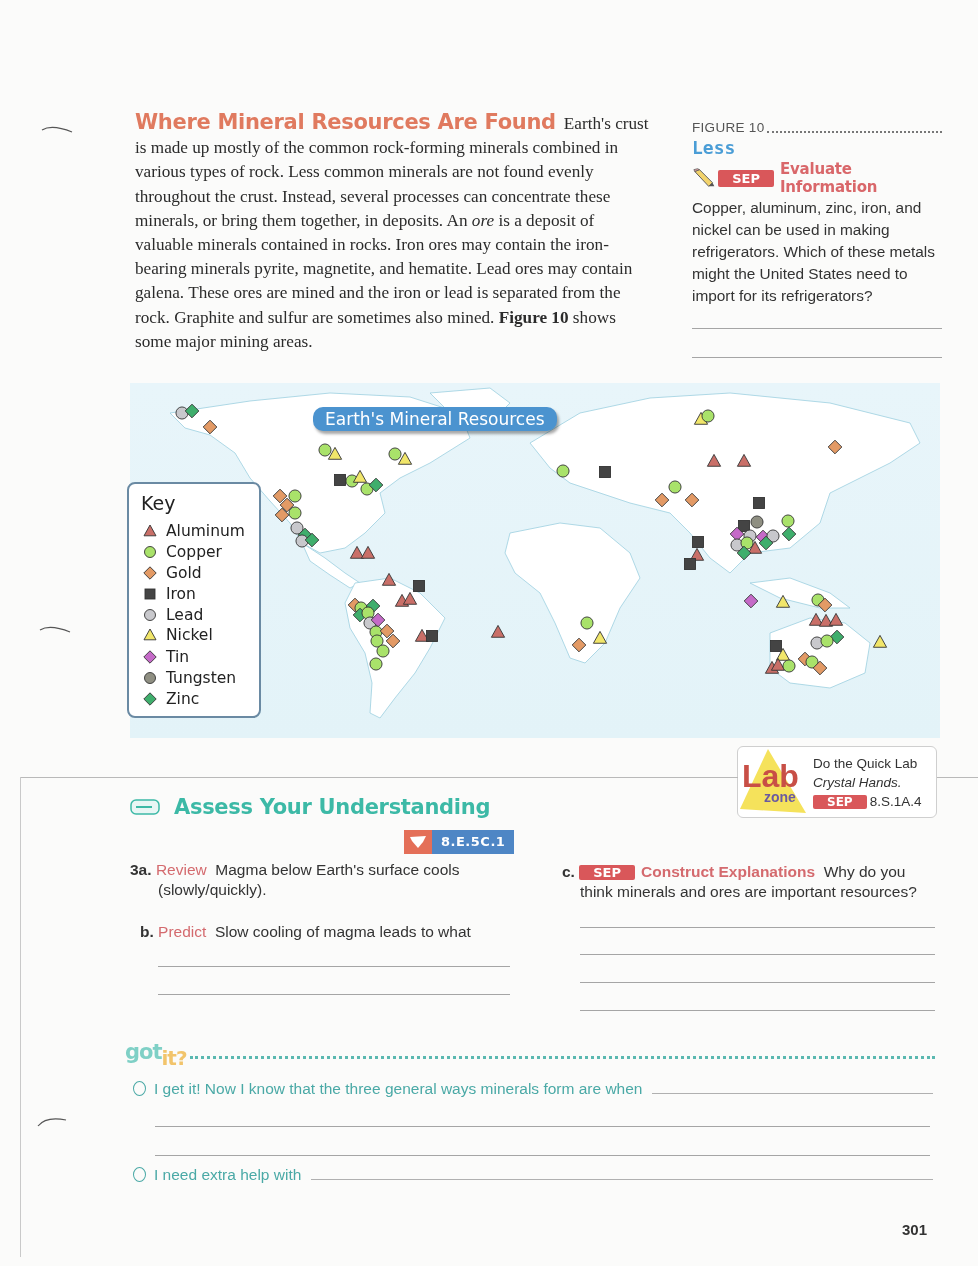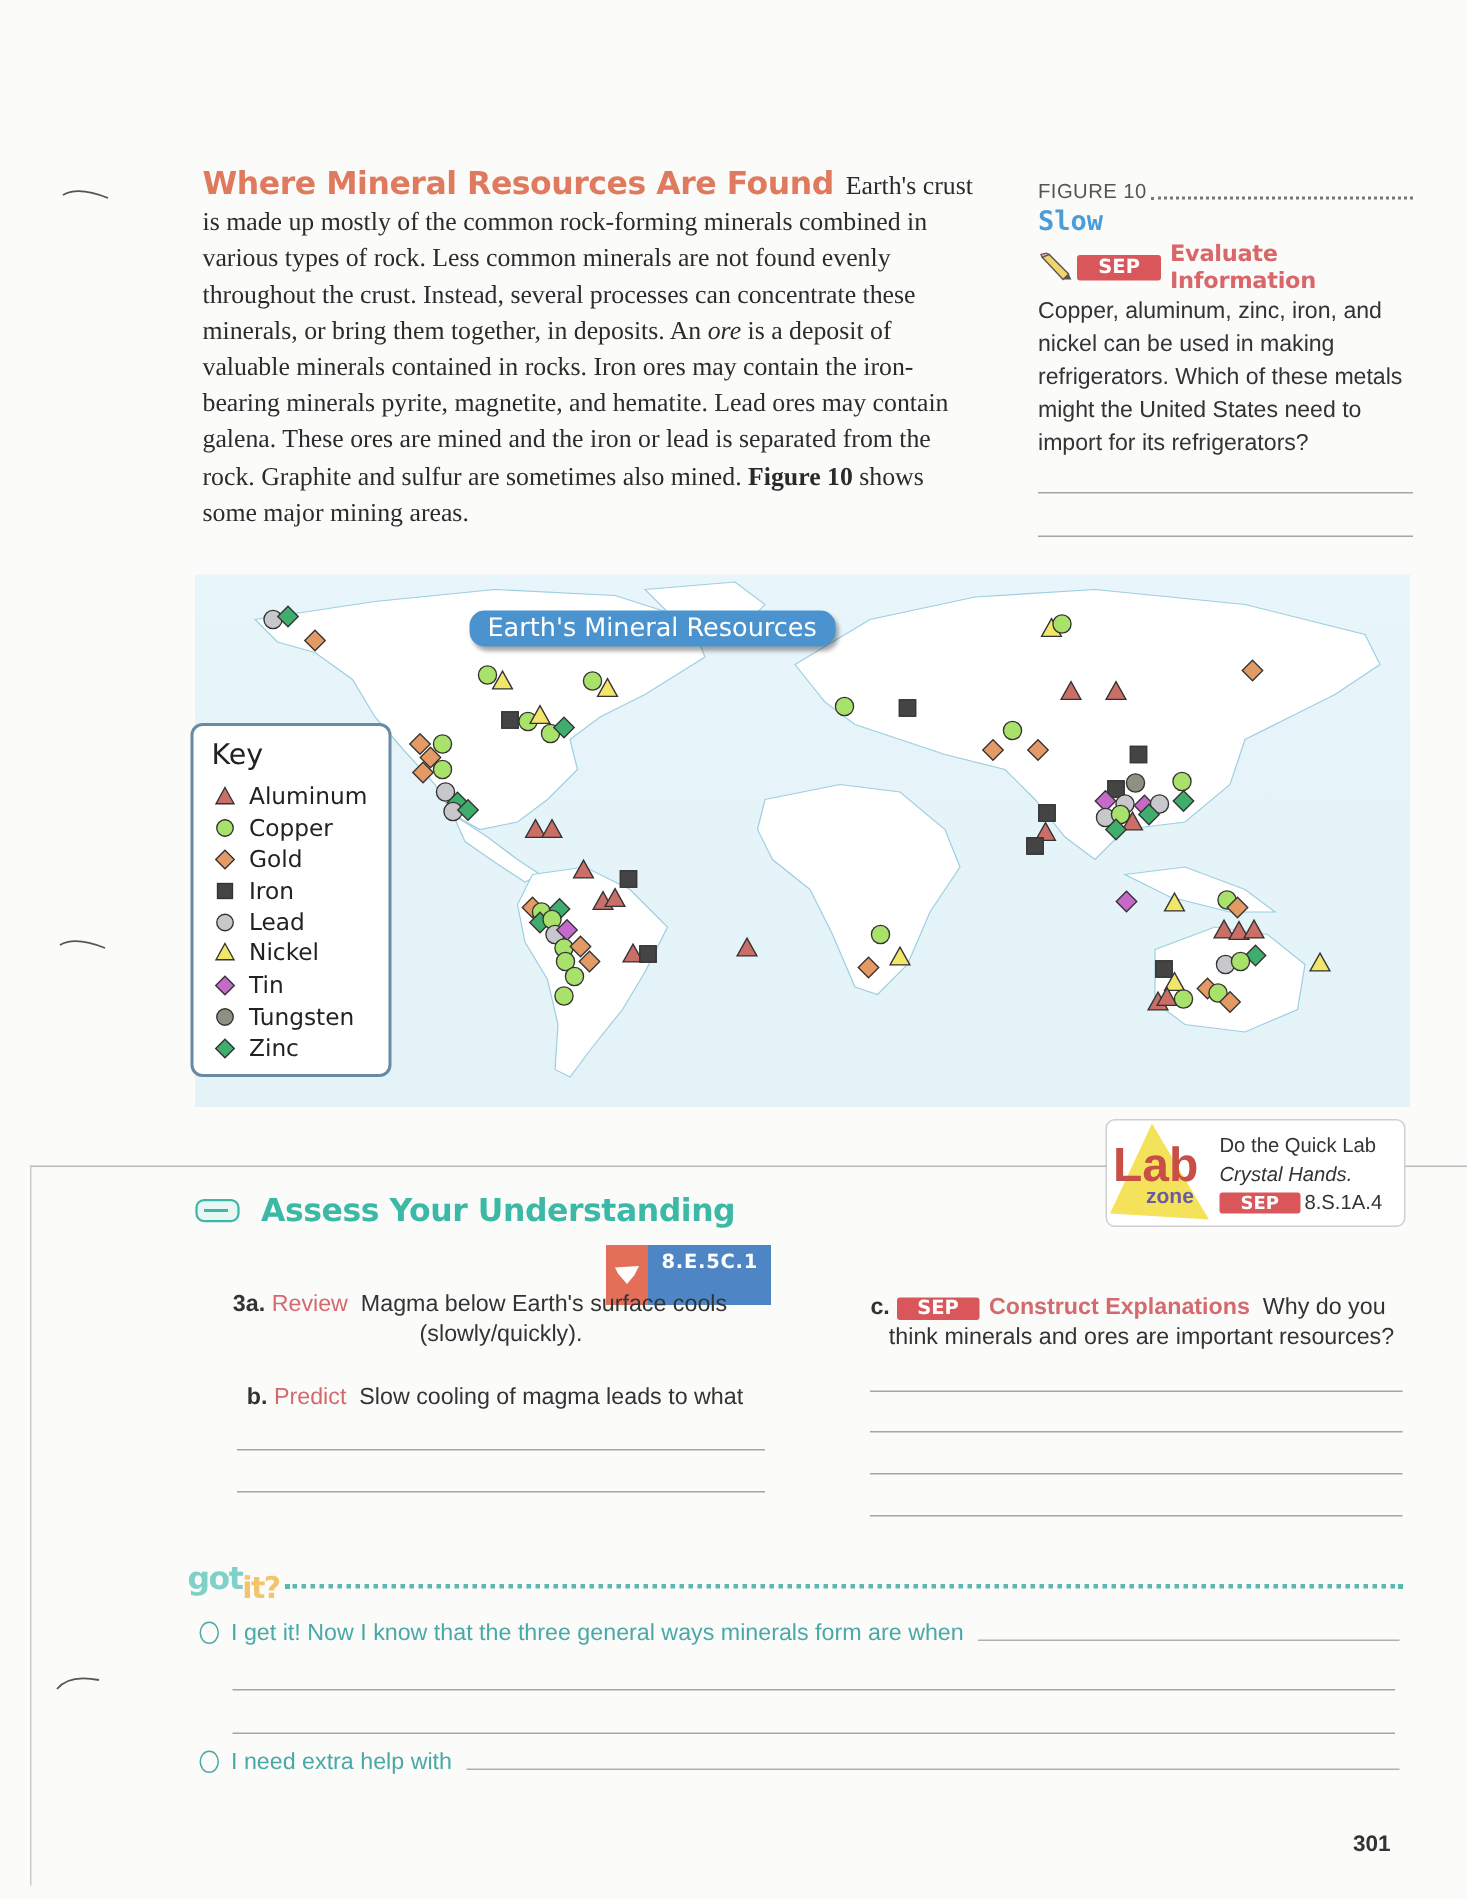--- a/index.html
+++ b/index.html
@@ -69,25 +69,25 @@
 
   
   .section-rule { left: 20px; top: 777px; width: 718px; border-top: 1px solid #b9b9b9; }
   .section-rule2 { left: 937px; top: 777px; width: 41px; border-top: 1px solid #b9b9b9; }
   .section-vrule { left: 20px; top: 777px; height: 480px; border-left: 1px solid #c9c9c9; }
 
   .assess-head { left: 130px; top: 795px; display: flex; align-items: center; }
   .key-tag-icon { width: 30px; height: 18px; margin-right: 14px; }
   .assess-title { color: #3cb9a6; font-weight: bold; font-family: "DejaVu Sans", sans-serif; font-size: 21px; letter-spacing: -0.3px;}
 
-  .std-badge { left: 404px; top: 830px; display: flex; height: 40px; }
+  .std-badge { left: 404px; top: 830px; display: flex; height: 24px; }
   .std-badge .sc { width: 28px; background: #e46f58; display:flex; align-items:center; justify-content:center;}
   .std-badge .code { background: #4e86c5; color: #fff; font-family: "DejaVu Sans", sans-serif; font-weight: bold; font-size: 13px; padding: 0 9px; line-height: 24px; letter-spacing: 0.5px;}
 
-  .q { font-size: 15.5px; line-height: 20px; color: #333; text-align: center; }
+  .q { font-size: 15.5px; line-height: 20px; color: #333; }
   .q .num { font-weight: bold; color: #333; }
   .q .tag { color: #d46a6e; }
   .q .tag.bold { font-weight: bold; }
 
   .q3a { left: 130px; top: 860px; width: 380px; }
   .q3a .cont { padding-left: 28px; }
   .q3b { left: 140px; top: 922px; width: 380px; }
   .q3b .cont { padding-left: 18px; }
   .q3c { left: 562px; top: 862px; width: 380px; }
   .q3c .cont { padding-left: 18px; }
@@ -124,21 +124,21 @@
 
 <div class="abs intro">
   <span class="heading">Where Mineral Resources Are Found</span><span>Earth's crust is made up mostly of the common rock-forming minerals combined in various types of rock.  Less common minerals are not found evenly throughout the crust. Instead, several processes can concentrate these minerals, or bring them together, in deposits. An </span><i>ore</i><span> is a deposit of valuable minerals contained in rocks. Iron ores may contain the iron-bearing minerals pyrite, magnetite, and hematite. Lead ores may contain galena. These ores are mined and the iron or lead is separated from the rock. Graphite and sulfur are sometimes also mined. </span><b>Figure 10</b><span> shows some major mining areas.</span>
 </div>
 
 <div class="abs figure-side">
   <div class="fig-label-row">
     <span>FIGURE 10</span>
       <span class="dots"></span>
   </div>
-  <div class="fig-title">Slow</div>
+  <div class="fig-title">Less</div>
   <div class="sep-row">
     <svg class="pencil-icon" viewBox="0 0 26 20">
       <polygon points="3,3 8,1 22,15 18,19" fill="#f3d36b" stroke="#555" stroke-width="1"></polygon>
       <polygon points="18,19 22,15 24,19" fill="#555"></polygon>
       <polygon points="3,3 8,1 6,0 2,1" fill="#e6a3a3" stroke="#555" stroke-width="0.8"></polygon>
     </svg>
     <span class="sep-badge">SEP</span>
     <span class="sep-title">Evaluate Information</span>
   </div>
   <div class="fig-body">Copper, aluminum, zinc, iron, and nickel can be used in making refrigerators. Which of these metals might the United States need to import for its refrigerators?</div>

